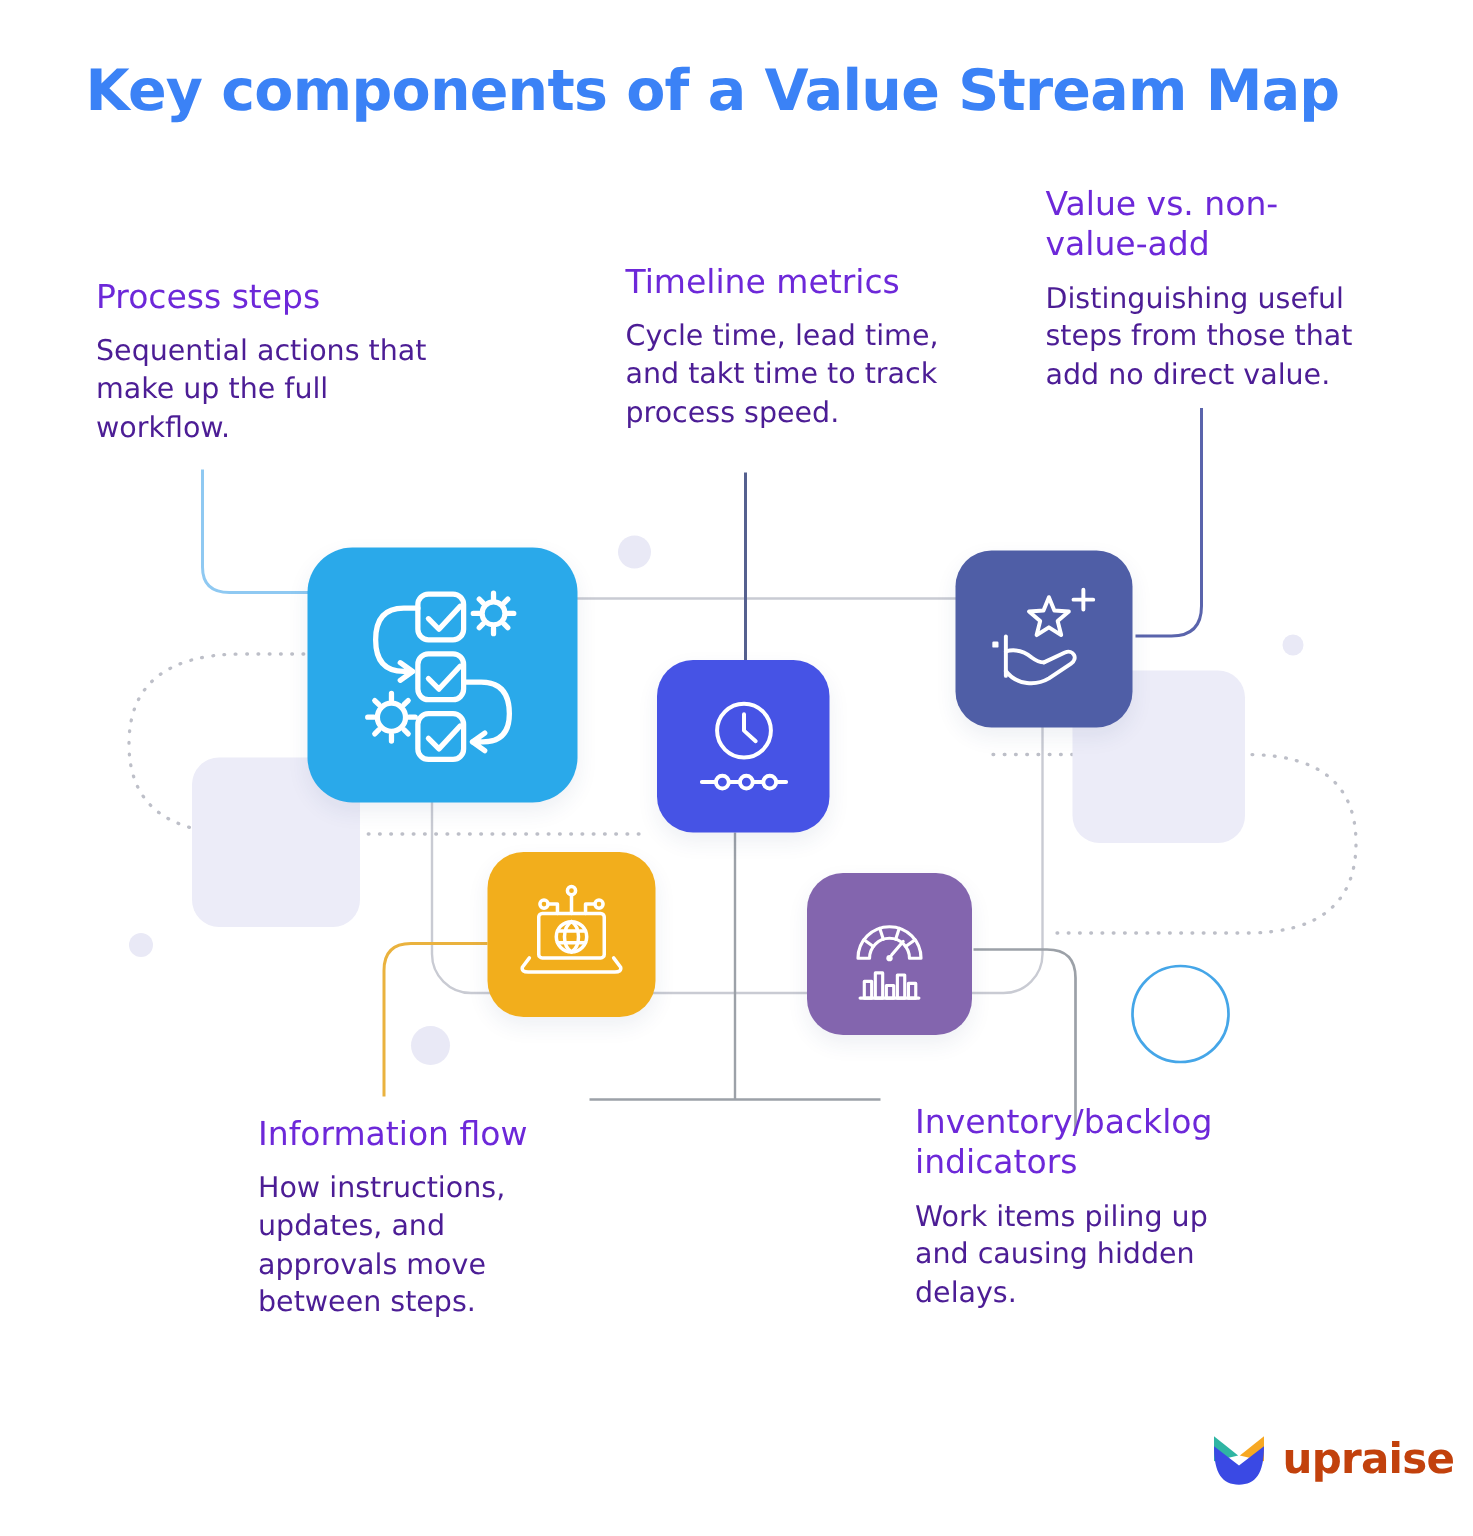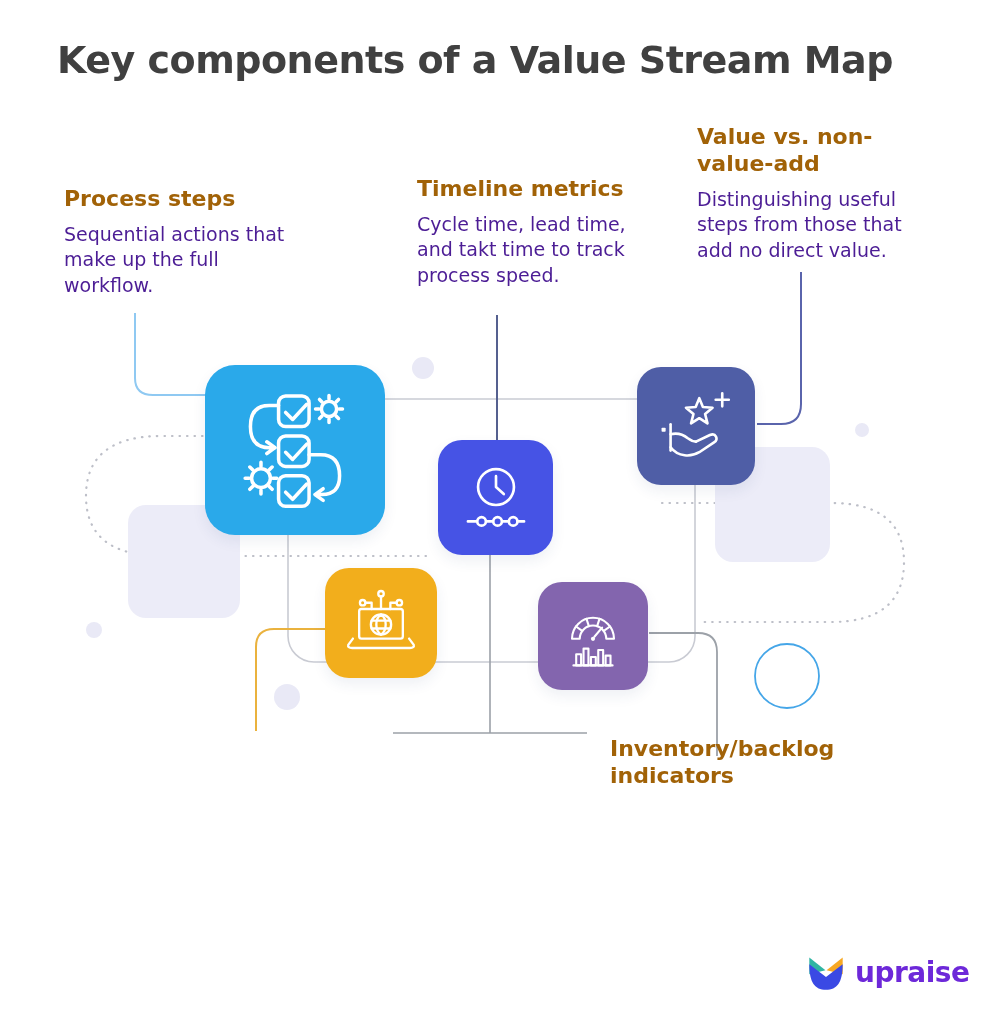--- a/index.html
+++ b/index.html
@@ -2,24 +2,24 @@
 <html><head>
 <meta charset="utf-8">
 <style>
   html,body{margin:0;padding:0;background:#f4f4f6;}
   .canvas{
     position:relative;width:982px;height:1024px;background:#ffffff;
     font-family:"DejaVu Sans","Liberation Sans",sans-serif;overflow:hidden;margin:0 auto;
   }
   .page-title{
     position:absolute;left:57px;top:38px;margin:0;
-    font-size:38px;font-weight:800;color:#404040;letter-spacing:-0.5px;z-index:3;
+    font-size:38px;font-weight:800;color:#3b82f6;letter-spacing:-0.5px;z-index:3;
   }
   .label-block{position:absolute;z-index:3;}
-  .label-block h3{margin:0;font-size:22px;line-height:1.22;font-weight:700;color:#a16207;}
+  .label-block h3{margin:0;font-size:22px;line-height:1.22;font-weight:400;color:#6d28d9;}
   .label-block p{margin:9px 0 0 0;font-size:19px;line-height:1.34;color:#4c1d95;}
   #lb-process{left:64px;top:186px;width:228px;}
   #lb-timeline{left:417px;top:176px;width:246px;}
   #lb-value{left:697px;top:124px;width:206px;}
   #lb-information{left:172px;top:744px;width:192px;}
   #lb-inventory{left:610px;top:736px;width:232px;}
   .deco-svg{position:absolute;left:0;top:0;z-index:0;}
   .deco-square{position:absolute;z-index:1;border-radius:18px;}
   #deco-sq-left{left:128px;top:505px;width:112px;height:113px;}
   #deco-sq-right{left:715px;top:447px;width:115px;height:115px;}
@@ -27,21 +27,21 @@
     position:absolute;z-index:2;display:flex;align-items:center;justify-content:center;
     border-radius:24px;box-shadow:0 6px 14px rgba(40,60,120,0.08);
   }
   #sq-process{left:205px;top:365px;width:180px;height:170px;border-radius:30px;}
   #sq-timeline{left:438px;top:440px;width:115px;height:115px;}
   #sq-value{left:637px;top:367px;width:118px;height:118px;}
   #sq-information{left:325px;top:568px;width:112px;height:110px;}
   #sq-inventory{left:538px;top:582px;width:110px;height:108px;}
   .icon-square svg{display:block;}
   .logo{position:absolute;left:806px;top:952px;z-index:3;display:flex;align-items:center;gap:9px;}
-  .logo .brand-text{font-size:28px;font-weight:800;color:#6d28d9;letter-spacing:-0.5px;}
+  .logo .brand-text{font-size:28px;font-weight:800;color:#c2410c;letter-spacing:-0.5px;}
 </style>
 </head>
 <body>
 
 <div class="canvas">
 
   <h1 class="page-title">Key components of a Value Stream Map</h1>
 
   <svg class="deco-svg" width="982" height="1024" viewBox="0 0 982 1024">
 
@@ -104,23 +104,28 @@
   <div class="label-block" id="lb-process">
     <h3>Process steps</h3>
     <p>Sequential actions that make up the full workflow.</p>
   </div>
 
   <div class="label-block" id="lb-value">
     <h3>Value vs. non-value-add</h3>
     <p>Distinguishing useful steps from those that add no direct value.</p>
   </div>
 
+  <div class="label-block" id="lb-information">
+    <h3>Information flow</h3>
+    <p>How instructions, updates, and approvals move between steps.</p>
+  </div>
 
   <div class="label-block" id="lb-inventory">
     <h3>Inventory/backlog indicators</h3>
+    <p>Work items piling up and causing hidden delays.</p>
   </div>
 
   <div class="icon-square" id="sq-process" style="background: rgb(42, 169, 234);">
     <svg width="118" height="122" viewBox="0 0 100 104" fill="none" stroke="#ffffff" stroke-width="3" stroke-linecap="round" stroke-linejoin="round">
 
       <circle cx="79" cy="17" r="6.5"></circle>
       <path d="M87.5,17 H90.5 M85,23 L87.1,25.1 M79,25.5 V28.5 M73,23 L70.9,25.1 M70.5,17 H67.5 M73,11 L70.9,8.9 M79,8.5 V5.5 M85,11 L87.1,8.9"></path>
 
       <circle cx="21" cy="76" r="8"></circle>
       <path d="M31,76 H34.5 M28.1,83.1 L30.5,85.5 M21,86 V89.5 M13.9,83.1 L11.5,85.5 M11,76 H7.5 M13.9,68.9 L11.5,66.5 M21,66 V62.5 M28.1,68.9 L30.5,66.5"></path>

